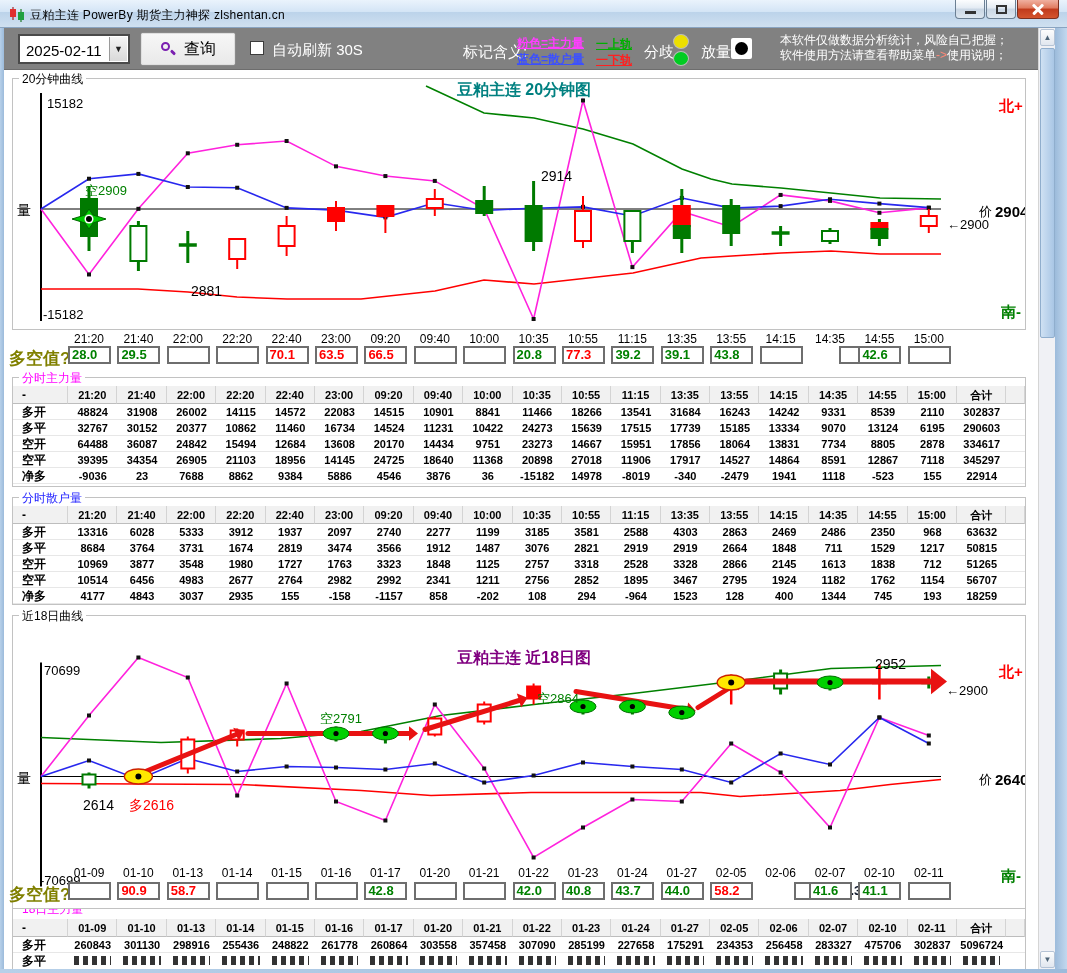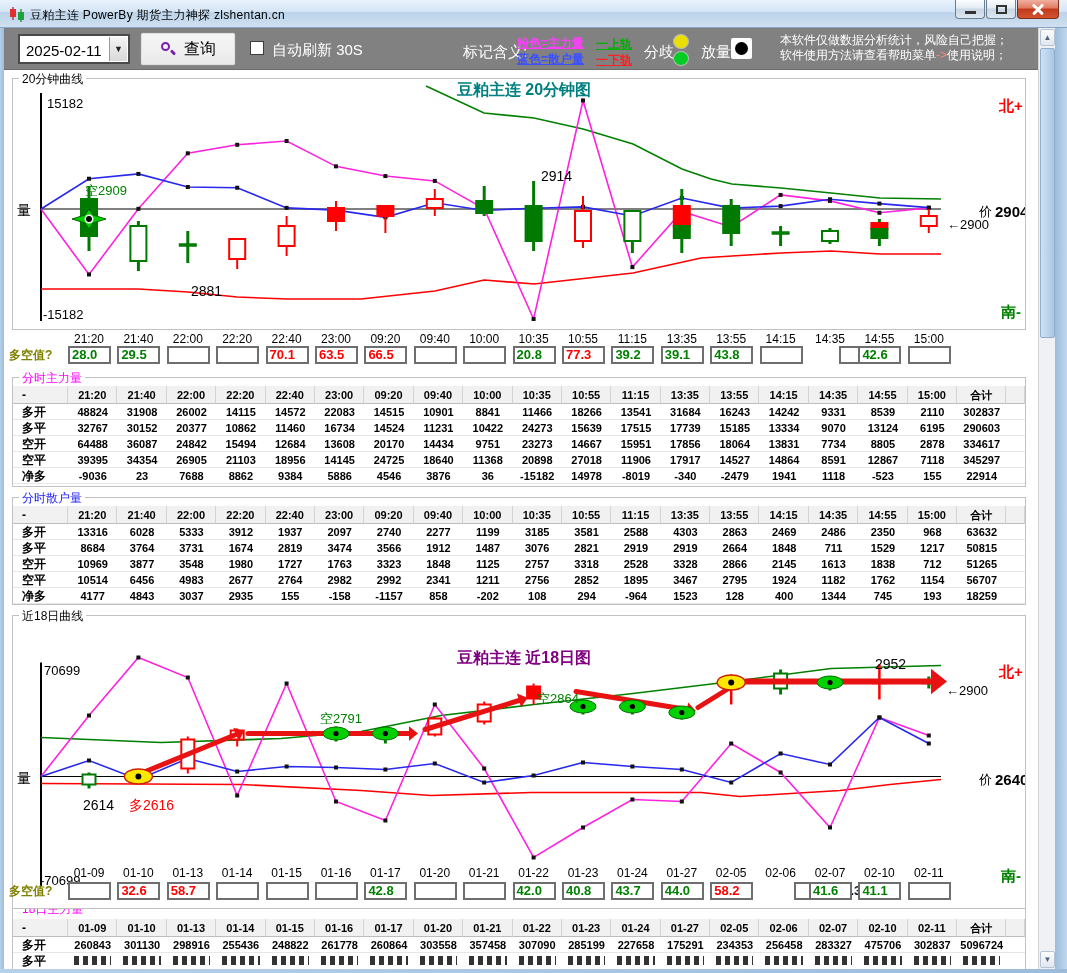--- a/index.html
+++ b/index.html
@@ -62,21 +62,21 @@
   .gb-label.magenta { color:#ff00ff; } .gb-label.blue { color:#2222ff; }
   #gb-top        { left:8px; top:8px;   width:1014px; height:252px; }
   #gb-main       { left:8px; top:307px; width:1014px; height:110px; }
   #gb-retail     { left:8px; top:427px; width:1014px; height:108px; }
   #gb-daily-chart{ left:8px; top:545px; width:1014px; height:306px; }
   #gb-daily      { left:8px; top:838px; width:1014px; height:103px; overflow:hidden; }
   #chart-top,#chart-bottom { position:absolute; inset:0; width:100%; height:100%; }
   .tickrow { position:absolute; left:0; width:1034px; height:14px; }
   #minute-ticks { top:262px; } #daily-ticks { top:796px; }
   .tick { position:absolute; width:50px; text-align:center; font-size:12px; color:#000; }
-  .mk-label { position:absolute; left:5px; font-size:12px; font-weight:bold; color:#808000; }
+  .mk-label { position:absolute; left:5px; font-size:17px; font-weight:bold; color:#808000; }
   #mk1-label { top:277px; } #mk2-label { top:813px; }
   .mkrow { position:absolute; left:0; width:1034px; height:18px; }
   #minute-mk { top:276px; } #daily-mk { top:812px; }
   .mkbox { position:absolute; top:0; width:43px; height:18px; border:2px solid #6e6e6e; background:#fff; font-size:13px; font-weight:bold; line-height:14px; padding-left:2px; }
   
   .dtable { position:absolute; left:0; right:0; top:8px; }
   #table-daily { top:10px; }
   .trow { display:grid; grid-template-columns:55px repeat(19,49.4px) 1fr; height:16px; }
   .trow.thead { height:18px; }
   .tcell { font-size:11px; font-weight:bold; text-align:center; line-height:16px; color:#000;
@@ -715,21 +715,21 @@
           <div class="tick" style="left: 652.8px;">01-27</div>
           <div class="tick" style="left: 702.2px;">02-05</div>
           <div class="tick" style="left: 751.6px;">02-06</div>
           <div class="tick" style="left: 801px;">02-07</div>
           <div class="tick" style="left: 850.4px;">02-10</div>
           <div class="tick" style="left: 899.8px;">02-11</div>
         </div>
       <span class="mk-label" id="mk2-label">多空值?</span>
       <div class="mkrow" id="daily-mk">
           <div class="mkbox" style="left: 64px; color: rgb(0, 0, 0);"></div>
-          <div class="mkbox" style="left: 113.4px; color: rgb(255, 0, 0);">32.6</div>
+          <div class="mkbox" style="left: 113.4px; color: rgb(255, 0, 0);">90.9</div>
           <div class="mkbox" style="left: 162.8px; color: rgb(255, 0, 0);">58.7</div>
           <div class="mkbox" style="left: 212.2px; color: rgb(0, 0, 0);"></div>
           <div class="mkbox" style="left: 261.6px; color: rgb(0, 0, 0);"></div>
           <div class="mkbox" style="left: 311px; color: rgb(0, 0, 0);"></div>
           <div class="mkbox" style="left: 360.4px; color: rgb(0, 128, 0);">42.8</div>
           <div class="mkbox" style="left: 409.8px; color: rgb(0, 0, 0);"></div>
           <div class="mkbox" style="left: 459.2px; color: rgb(0, 0, 0);"></div>
           <div class="mkbox" style="left: 508.6px; color: rgb(0, 128, 0);">42.0</div>
           <div class="mkbox" style="left: 558px; color: rgb(0, 128, 0);">40.8</div>
           <div class="mkbox" style="left: 607.4px; color: rgb(0, 128, 0);">43.7</div>

